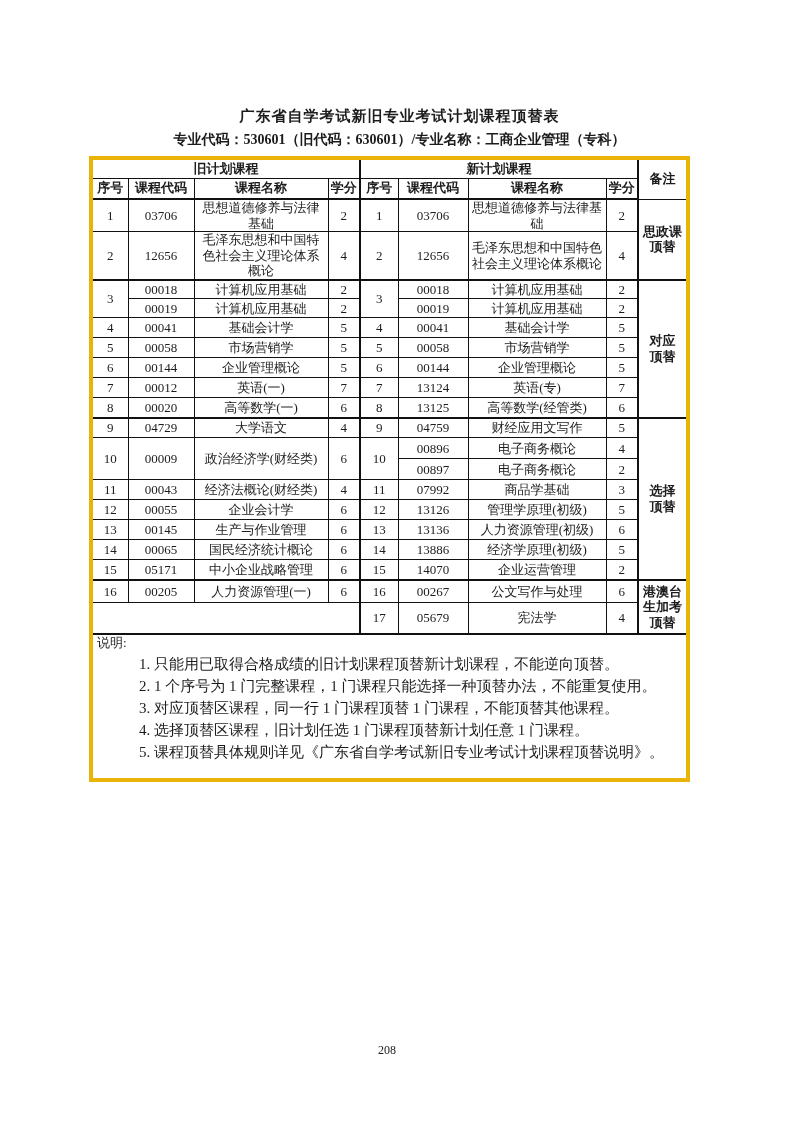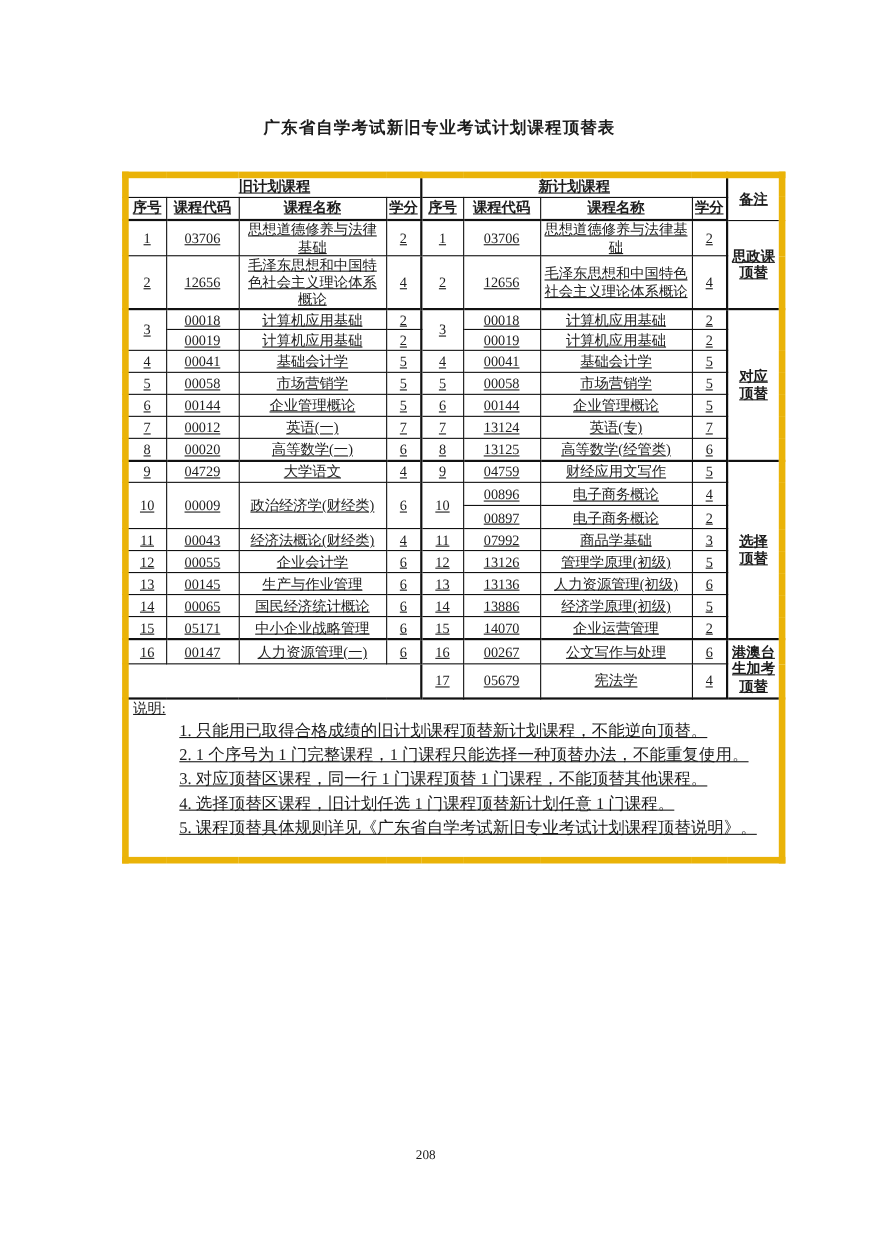--- a/index.html
+++ b/index.html
@@ -13,26 +13,25 @@
   }
   .doc-title{
     position:absolute;top:107px;left:0;width:799px;
     text-align:center;font-size:15px;font-weight:bold;letter-spacing:1px;
   }
   .doc-subtitle{
     position:absolute;top:131px;left:0;width:799px;
     text-align:center;font-size:14px;font-weight:bold;
   }
   table.main-table{
-    position:absolute;left:111px;top:156px;
+    position:absolute;left:89px;top:156px;
     width:597px;
     border-collapse:collapse;
     table-layout:fixed;
-    border:6px solid #eab308;
-    text-decoration:underline;
+    border:4px solid #eab308;
   }
   .main-table th,.main-table td{
     border:1px solid #111;
     padding:0 2px;
     text-align:center;
     vertical-align:middle;
     font-size:13px;
     line-height:1.2;
     overflow:hidden;
   }
@@ -69,20 +68,21 @@
   .page-number{
     position:absolute;top:1043px;left:0;width:774px;
     text-align:center;font-size:12px;
   }
 </style>
 </head>
 <body>
 
 <div class="page">
   <div class="doc-title">广东省自学考试新旧专业考试计划课程顶替表</div>
+  <div class="doc-subtitle">专业代码：530601（旧代码：630601）/专业名称：工商企业管理（专科）</div>
 
   <table class="main-table">
     <colgroup>
       <col style="width:37px">
         <col style="width:66px">
         <col style="width:134px">
         <col style="width:32px">
       <col style="width:38px">
         <col style="width:70px">
         <col style="width:138px">
@@ -274,21 +274,21 @@
       <td>中小企业战略管理</td>
       <td>6</td>
       <td class="bl2">15</td>
       <td>14070</td>
       <td>企业运营管理</td>
       <td>2</td>
     </tr>
 
     <tr class="r23 bt2">
       <td>16</td>
-      <td>00147</td>
+      <td>00205</td>
       <td>人力资源管理(一)</td>
       <td>6</td>
       <td class="bl2">16</td>
       <td>00267</td>
       <td>公文写作与处理</td>
       <td>6</td>
       <td rowspan="2" class="bl2 remark-cell">港澳台
 生加考
 顶替</td>
     </tr>

